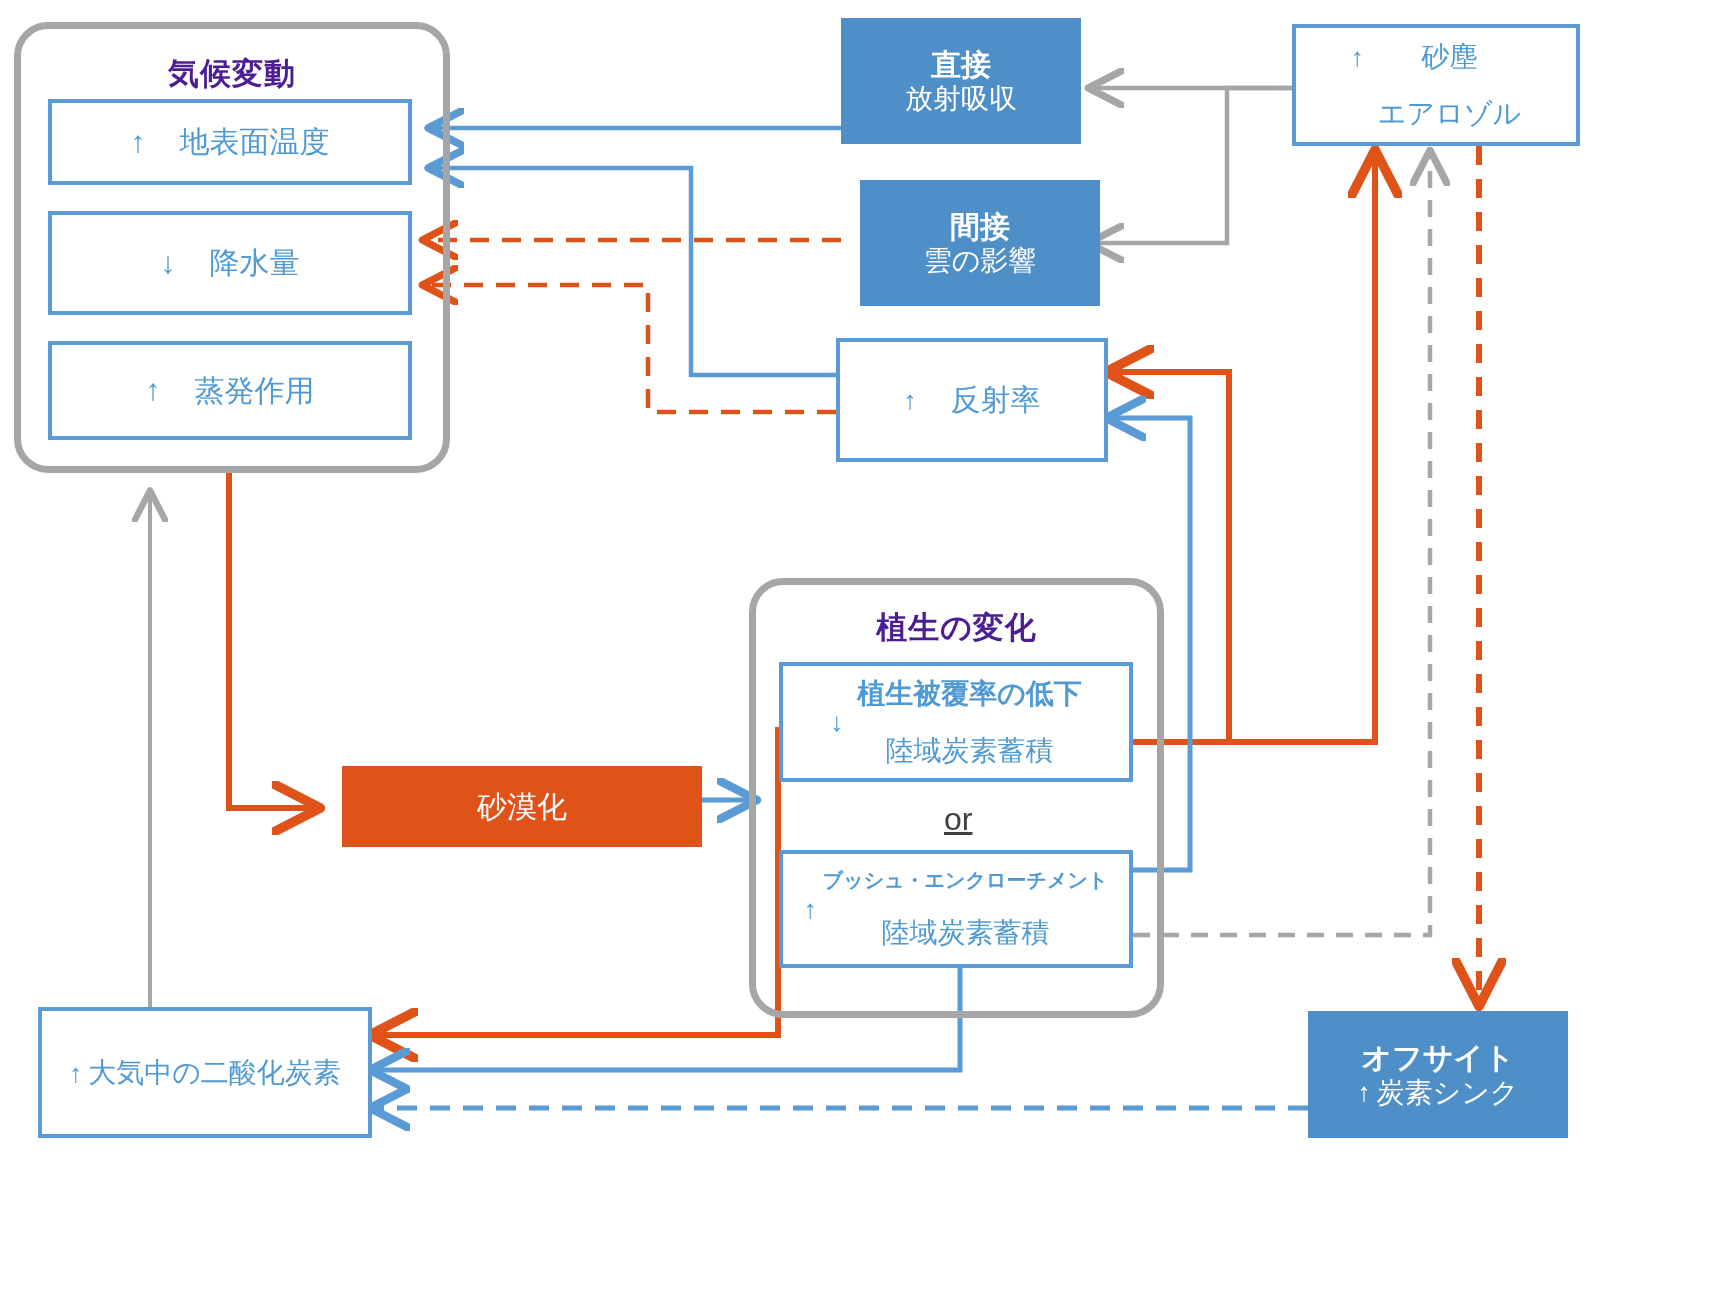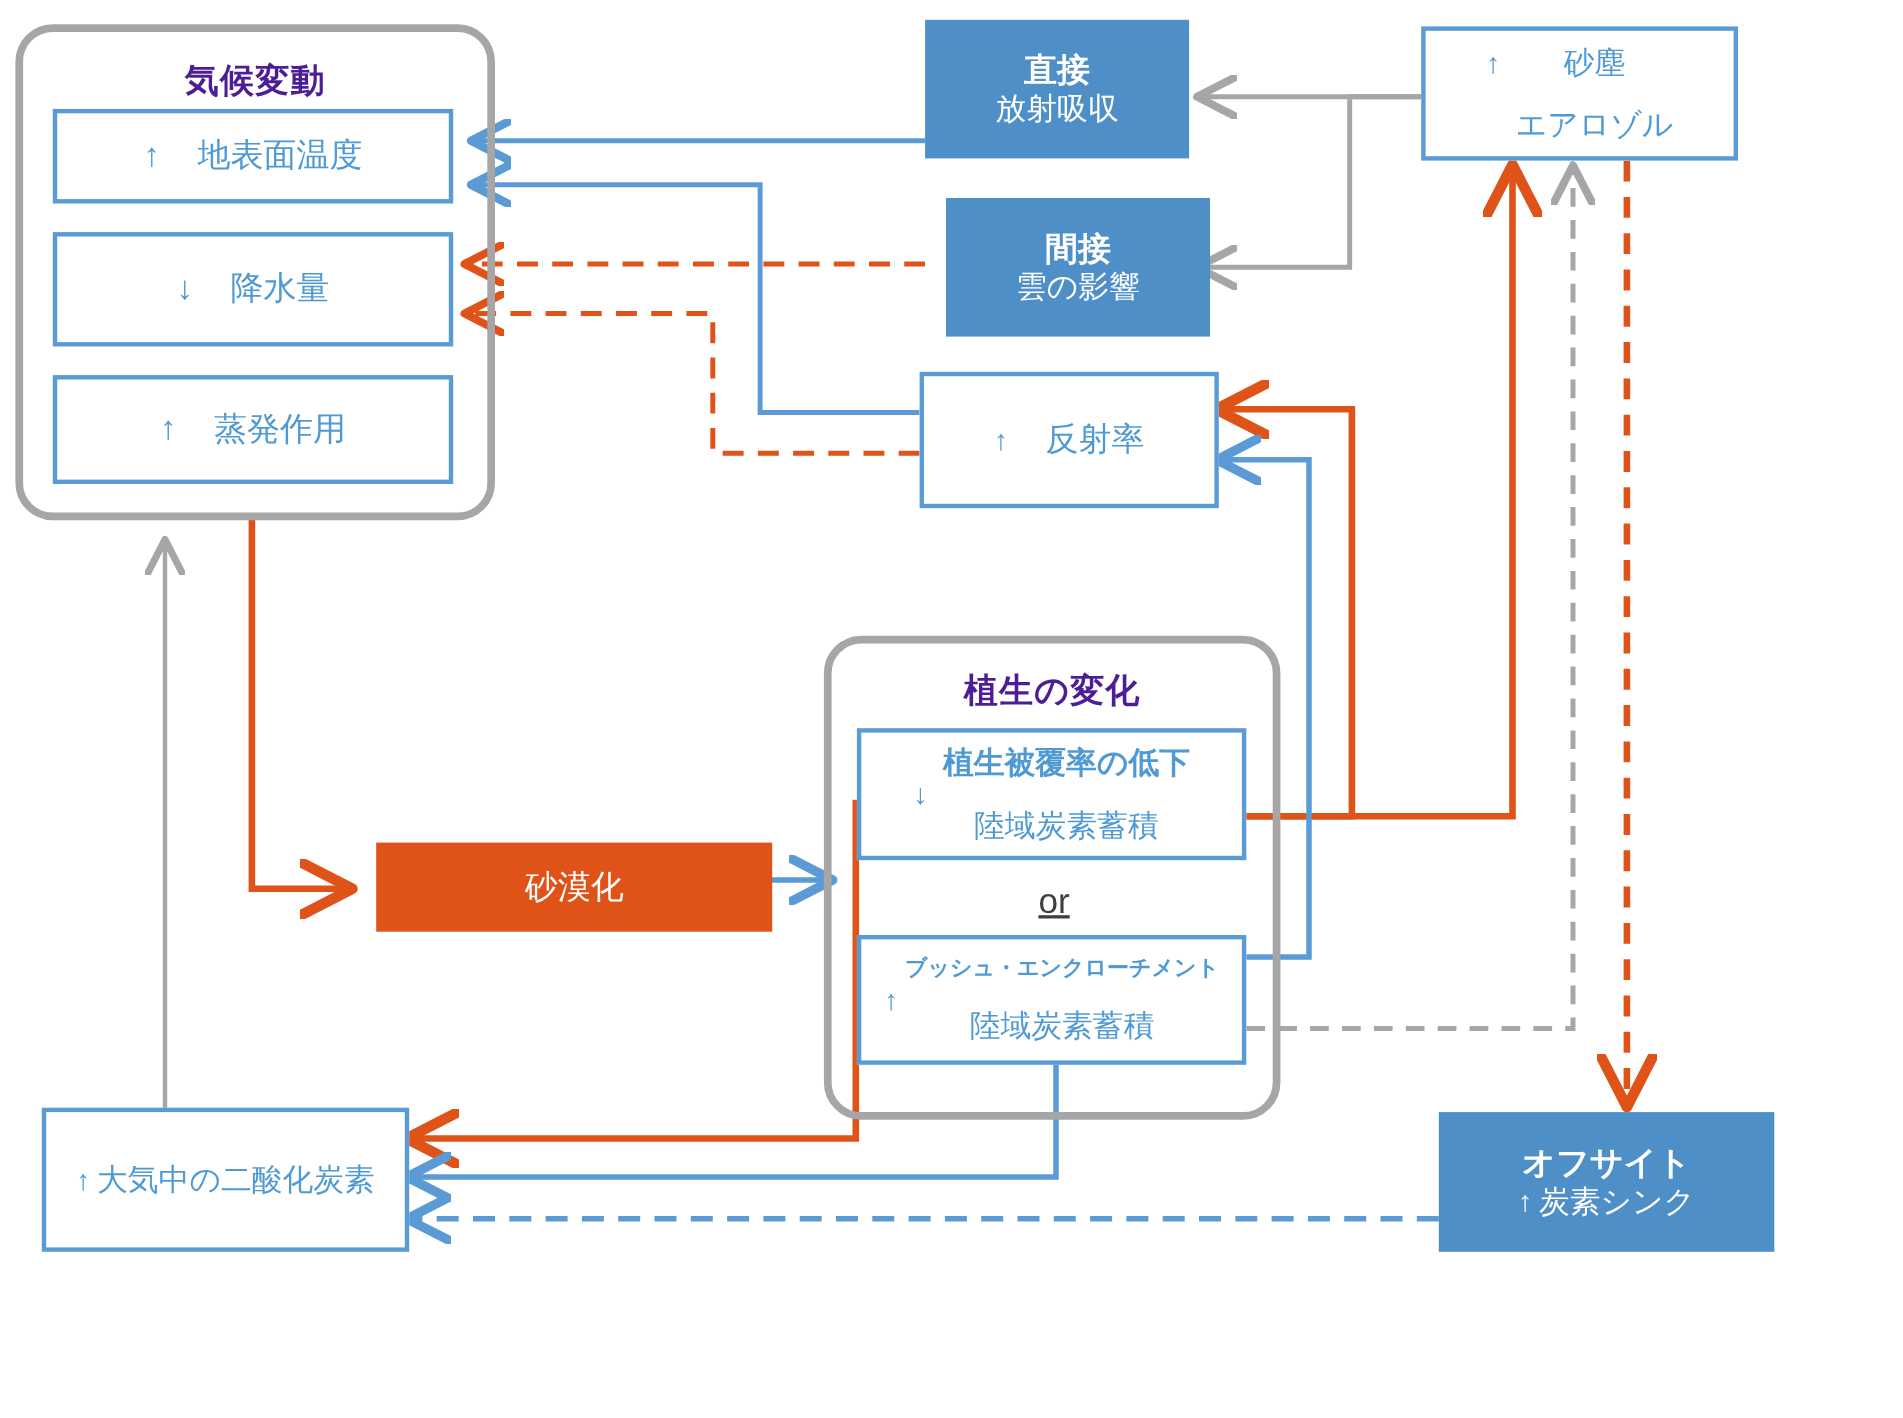--- a/index.html
+++ b/index.html
@@ -205,21 +205,21 @@
     </div>
   </div>
 
   <div class="node boxw" style="left:38px;top:1007px;width:334px;height:131px;">
     <div class="rowtight">
       <span class="arrowsm">↑</span>
       <span class="ln2">大気中の二酸化炭素</span>
     </div>
   </div>
 
-  <div class="node boxb" style="left:1308px;top:1011px;width:305px;height:127px;">
+  <div class="node boxb" style="left:1308px;top:1011px;width:260px;height:127px;">
     <div class="ln1 bold">オフサイト</div>
     <div class="rowtight">
       <span class="arrowsm">↑</span>
       <span class="ln2">炭素シンク</span>
     </div>
   </div>
 
 </div>
 
 </body></html>

